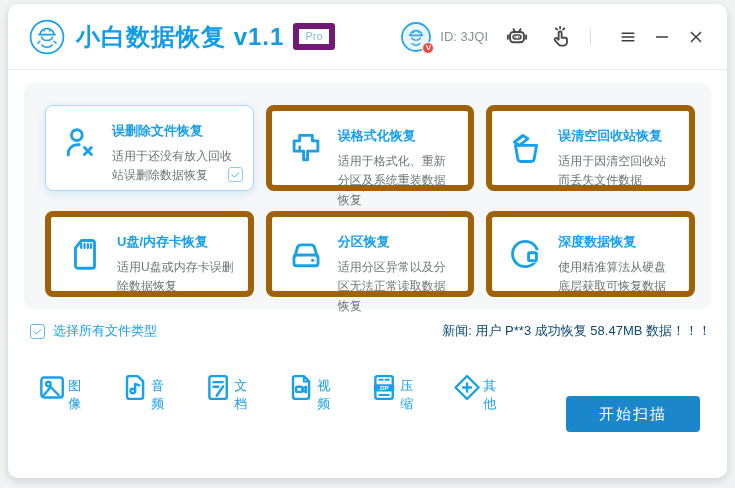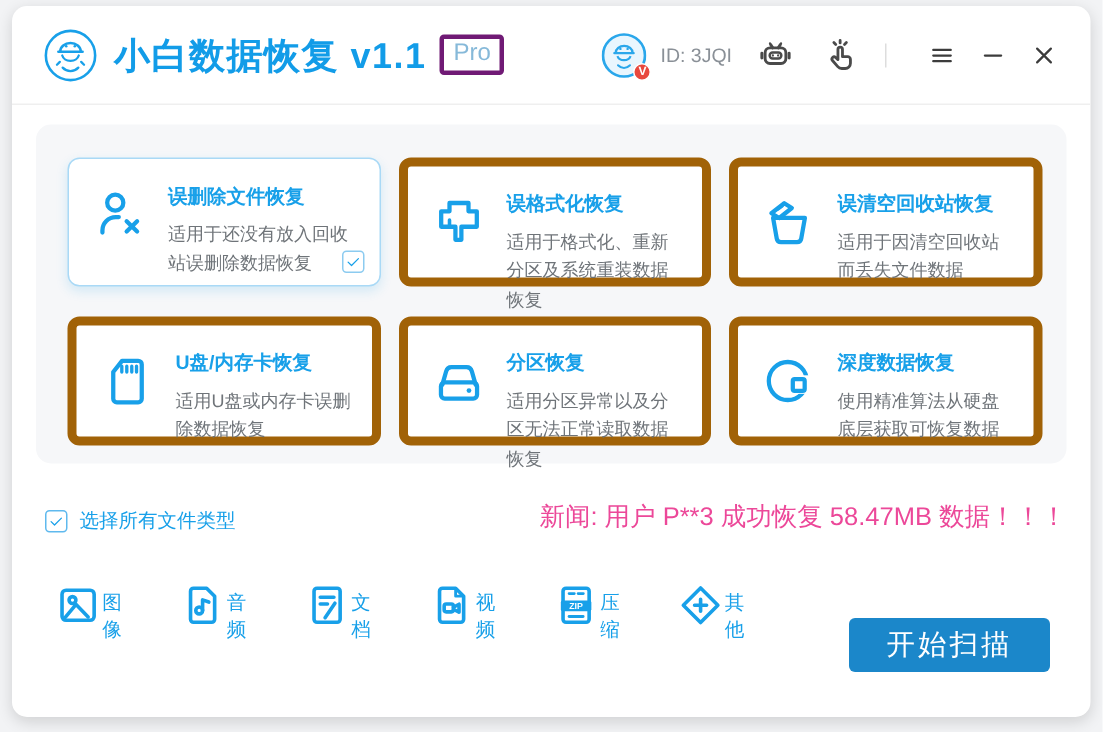--- a/index.html
+++ b/index.html
@@ -18,22 +18,22 @@
   .header {
     height:66px; display:flex; align-items:center;
     padding:0 20px 0 20px; border-bottom:1px solid #efefef;
   }
   .logo { width:38px; height:38px; color:#18a0e9; flex:0 0 auto; }
   .app-title {
     margin-left:10px; font-size:24px; font-weight:bold; color:#129ce8;
     letter-spacing:1px; white-space:nowrap;
   }
   .pro-badge {
-    margin-left:9px; font-size:16px; color:#86b9d9;
-    border:3px solid #701a75; border-radius:3px; padding:1px 6px 2px;
+    margin-left:9px; font-size:11px; color:#86b9d9;
+    border:6px solid #701a75; border-radius:3px; padding:1px 6px 2px;
   }
   .header-spacer { flex:1; }
   .avatar-wrap { position:relative; width:30px; height:30px; }
   .avatar-badge {
     position:absolute; right:-3px; bottom:-2px; width:12px; height:12px;
     background:#e8483e; border-radius:50%; color:#fff; font-size:8px;
     font-weight:bold; display:flex; align-items:center; justify-content:center;
     border:1px solid #fff;
   }
   .uid { color:#8a9097; font-size:13px; margin:0 16px 0 9px; white-space:nowrap; }
@@ -69,31 +69,31 @@
     margin:13px 16px 0 22px; display:flex; align-items:flex-end;
     justify-content:space-between;
   }
   .select-all { display:flex; align-items:center; cursor:pointer; }
   .cb {
     width:15px; height:15px; border:1px solid #5fb9ee; border-radius:3px;
     background:#fff; color:#18a0e9; display:flex; align-items:center;
     justify-content:center; margin-right:8px;
   }
   .select-all-label { font-size:13px; color:#18a0e9; }
-  .news { font-size:17px; color:#ec4899;margin-top:11px; }
+  .news { font-size:13px; color:#0c4a6e; }
   
   .bottom { position:relative; margin-top:22px; padding-left:28px; display:flex; gap:27px; }
   .ftype { width:56px; display:flex; flex-direction:row; align-items:center; cursor:pointer; }
   .ftype-icon { width:35px; height:35px; color:#18a0e9; }
   .ftype-icon svg { width:100%; height:100%; }
   .ftype-label { margin-top:15px; font-size:13px; color:#18a0e9; }
   .scan-btn {
     position:absolute; right:27px; top:34px; width:134px; height:36px;
     background:#1b87ca; color:#fff; border:none; border-radius:4px;
-    font-size:19px; font-family:"Liberation Sans",sans-serif; cursor:pointer;
+    font-size:15px; font-family:"Liberation Sans",sans-serif; cursor:pointer;
     letter-spacing:2px;
   }
   svg.stroke { fill:none; stroke:currentColor; stroke-width:1.8; stroke-linecap:round; stroke-linejoin:round; }
 </style>
 </head>
 <body>
 
 <div class="window">
 
   <div class="header">

